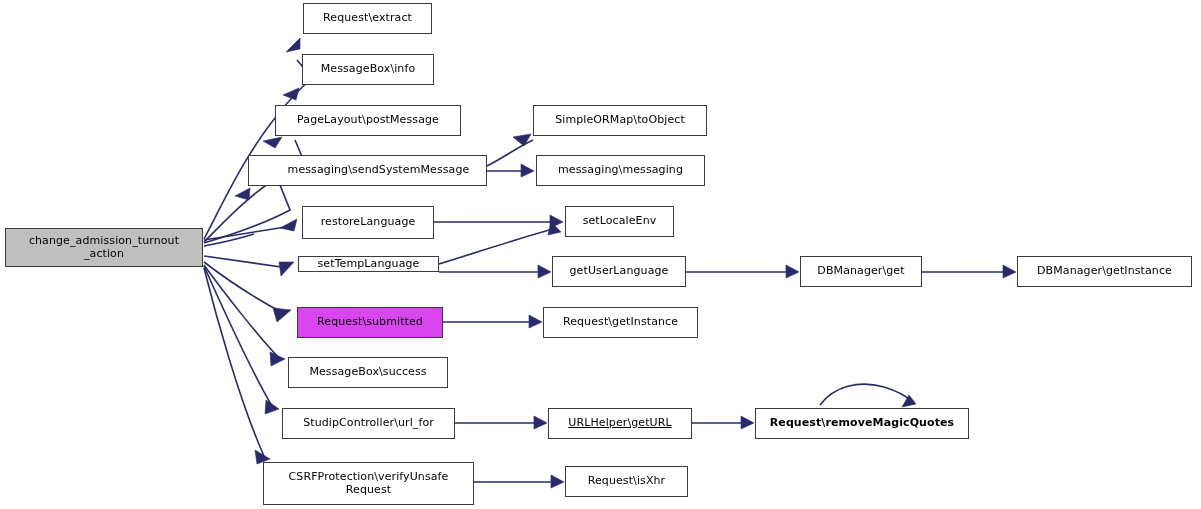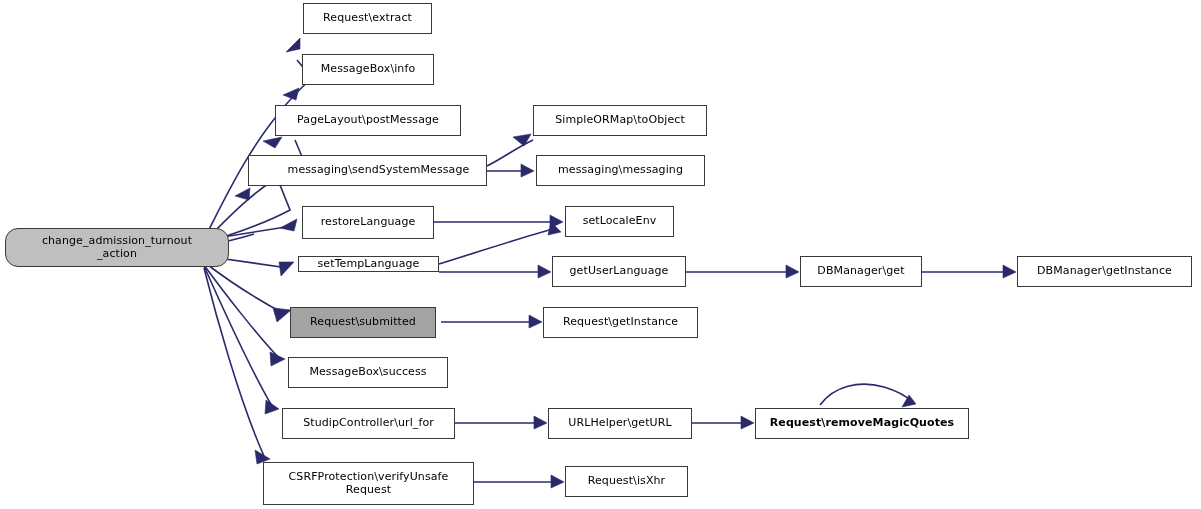--- a/index.html
+++ b/index.html
@@ -145,37 +145,37 @@
       <g>
         <path class="edge-path" d="M 692 423 L 748 423" stroke="#2a2a6b"></path>
         <path class="edge-arrow" d="M 754 423 L 741 429 L 741 416 Z" fill="#2a2a6b" stroke="#2a2a6b"></path>
       </g>
       <g>
         <path class="edge-path" d="M 820 405 C 834 386 859 380 884 387 C 897 391 906 396 911 401" stroke="#2a2a6b"></path>
         <path class="edge-arrow" d="M 916 404 L 902 407 L 909 395 Z" fill="#2a2a6b" stroke="#2a2a6b"></path>
       </g>
     </svg>
   <div id="nodes-layer">
-      <div class="node-box root" style="left: 5px; top: 228px; width: 224px; height: 39px; border-color: rgb(58, 58, 58); background: rgb(191, 191, 191); border-radius: 13px;"><span class="node-label">change_admission_turnout
+      <div class="node-box root" style="left: 5px; top: 228px; width: 198px; height: 39px; border-color: rgb(58, 58, 58); background: rgb(191, 191, 191);"><span class="node-label">change_admission_turnout
 _action</span></div>
       <div class="node-box" style="left: 303px; top: 3px; width: 129px; height: 31px; border-color: rgb(58, 58, 58); background: rgb(255, 255, 255);"><span class="node-label">Request\extract</span></div>
       <div class="node-box" style="left: 302px; top: 54px; width: 132px; height: 31px; border-color: rgb(58, 58, 58); background: rgb(255, 255, 255);"><span class="node-label">MessageBox\info</span></div>
       <div class="node-box" style="left: 275px; top: 105px; width: 186px; height: 31px; border-color: rgb(58, 58, 58); background: rgb(255, 255, 255);"><span class="node-label">PageLayout\postMessage</span></div>
       <div class="node-box" style="left: 248px; top: 155px; width: 239px; height: 31px; border-color: rgb(58, 58, 58); background: rgb(255, 255, 255); padding-left: 22px;"><span class="node-label">messaging\sendSystemMessage</span></div>
       <div class="node-box" style="left: 302px; top: 206px; width: 132px; height: 33px; border-color: rgb(58, 58, 58); background: rgb(255, 255, 255);"><span class="node-label">restoreLanguage</span></div>
       <div class="node-box" style="left: 298px; top: 256px; width: 141px; height: 16px; border-color: rgb(58, 58, 58); background: rgb(255, 255, 255); align-items: flex-end;"><span class="node-label">setTempLanguage</span></div>
-      <div class="node-box" style="left: 290px; top: 307px; width: 146px; height: 31px; border-color: rgb(58, 58, 58); background: #a3a3a3;"><span class="node-label">Request\submitted</span></div>
+      <div class="node-box" style="left: 297px; top: 307px; width: 146px; height: 31px; border-color: rgb(58, 58, 58); background: #d946ef;"><span class="node-label">Request\submitted</span></div>
       <div class="node-box" style="left: 288px; top: 357px; width: 160px; height: 31px; border-color: rgb(58, 58, 58); background: rgb(255, 255, 255);"><span class="node-label">MessageBox\success</span></div>
       <div class="node-box" style="left: 282px; top: 408px; width: 173px; height: 31px; border-color: rgb(58, 58, 58); background: rgb(255, 255, 255);"><span class="node-label">StudipController\url_for</span></div>
       <div class="node-box" style="left: 263px; top: 462px; width: 211px; height: 43px; border-color: rgb(58, 58, 58); background: rgb(255, 255, 255);"><span class="node-label">CSRFProtection\verifyUnsafe
 Request</span></div>
       <div class="node-box" style="left: 533px; top: 105px; width: 174px; height: 31px; border-color: rgb(58, 58, 58); background: rgb(255, 255, 255);"><span class="node-label">SimpleORMap\toObject</span></div>
       <div class="node-box" style="left: 536px; top: 155px; width: 169px; height: 31px; border-color: rgb(58, 58, 58); background: rgb(255, 255, 255);"><span class="node-label">messaging\messaging</span></div>
       <div class="node-box" style="left: 565px; top: 206px; width: 109px; height: 31px; border-color: rgb(58, 58, 58); background: rgb(255, 255, 255);"><span class="node-label">setLocaleEnv</span></div>
       <div class="node-box" style="left: 552px; top: 256px; width: 134px; height: 31px; border-color: rgb(58, 58, 58); background: rgb(255, 255, 255);"><span class="node-label">getUserLanguage</span></div>
       <div class="node-box" style="left: 543px; top: 307px; width: 155px; height: 31px; border-color: rgb(58, 58, 58); background: rgb(255, 255, 255);"><span class="node-label">Request\getInstance</span></div>
-      <div class="node-box" style="left: 548px; top: 408px; width: 144px; height: 31px; border-color: rgb(58, 58, 58); background: rgb(255, 255, 255);"><span class="node-label">URLHelper\getURL</span></div>
+      <div class="node-box" style="left: 548px; top: 408px; width: 144px; height: 31px; border-color: rgb(58, 58, 58); background: rgb(255, 255, 255); text-decoration: underline;"><span class="node-label">URLHelper\getURL</span></div>
       <div class="node-box" style="left: 565px; top: 466px; width: 123px; height: 31px; border-color: rgb(58, 58, 58); background: rgb(255, 255, 255);"><span class="node-label">Request\isXhr</span></div>
       <div class="node-box" style="left: 800px; top: 256px; width: 122px; height: 31px; border-color: rgb(58, 58, 58); background: rgb(255, 255, 255);"><span class="node-label">DBManager\get</span></div>
       <div class="node-box" style="left: 755px; top: 408px; width: 214px; height: 31px; border-color: rgb(58, 58, 58); background: rgb(255, 255, 255); font-weight: bold;"><span class="node-label">Request\removeMagicQuotes</span></div>
       <div class="node-box" style="left: 1017px; top: 256px; width: 175px; height: 31px; border-color: rgb(58, 58, 58); background: rgb(255, 255, 255);"><span class="node-label">DBManager\getInstance</span></div>
     </div>
 </div>
 
 </body></html>

